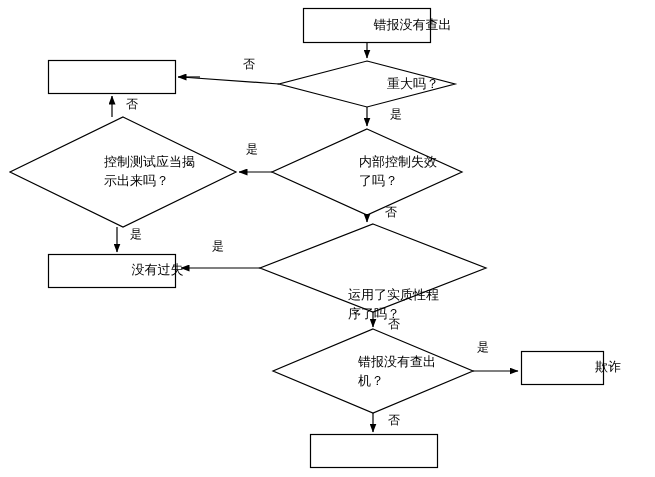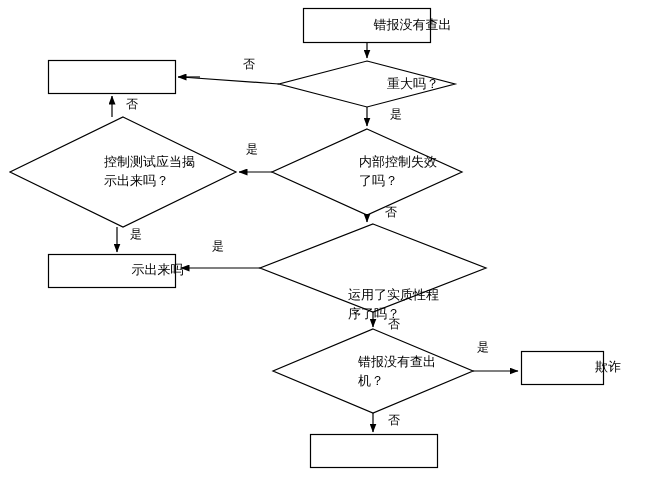--- a/index.html
+++ b/index.html
@@ -119,21 +119,21 @@
 
   <div class="node-label two-line" style="left:313px; top:149px; width:130px; height:46px;">内部控制失效
 了吗？</div>
 
   <div class="node-label two-line" style="left:58px; top:148px; width:150px; height:48px;">控制测试应当揭
 示出来吗？</div>
 
   <div class="node-label two-line" style="left:302px; top:245px; width:150px; height:48px;margin-top:36px;">运用了实质性程
 序了吗？</div>
 
-  <div class="node-label" style="left:48px; top:254px; width:127px; height:33px;">示出来吗</div>
+  <div class="node-label" style="left:48px; top:254px; width:127px; height:33px;">没有过失</div>
 
   <div class="node-label two-line" style="left:312px; top:348px; width:130px; height:48px;">错报没有查出
 机？</div>
 
   <div class="node-label" style="left:521px; top:351px; width:82px; height:33px;">欺诈</div>
 
 
   <div class="edge-label" style="left:243px; top:58px;">否</div>
 
   <div class="edge-label" style="left:390px; top:108px;">是</div>

